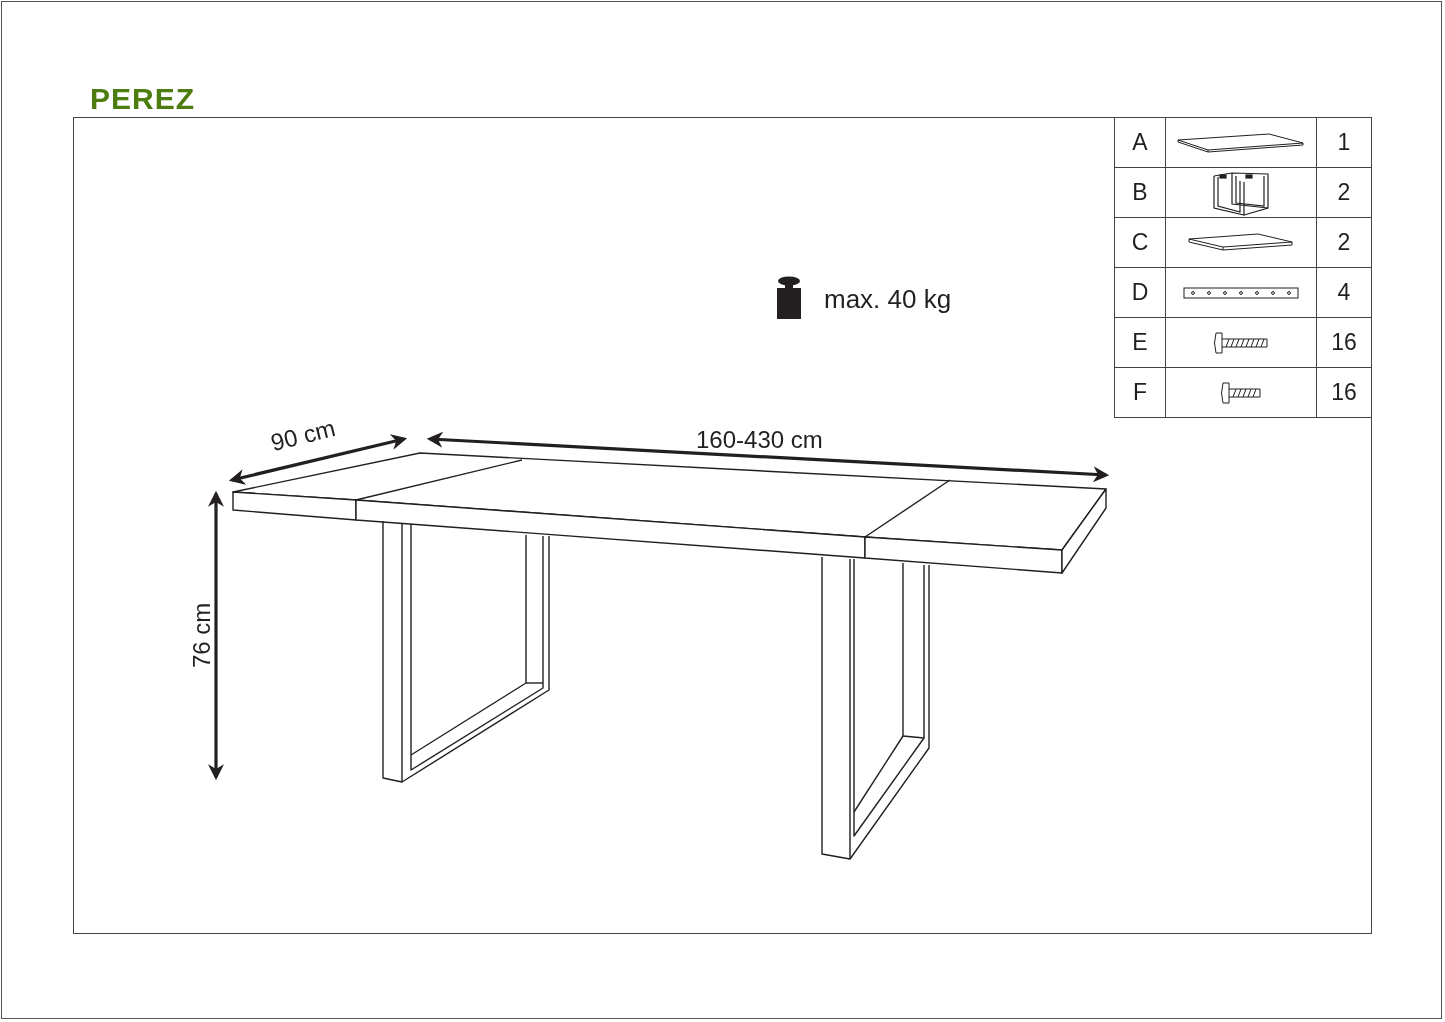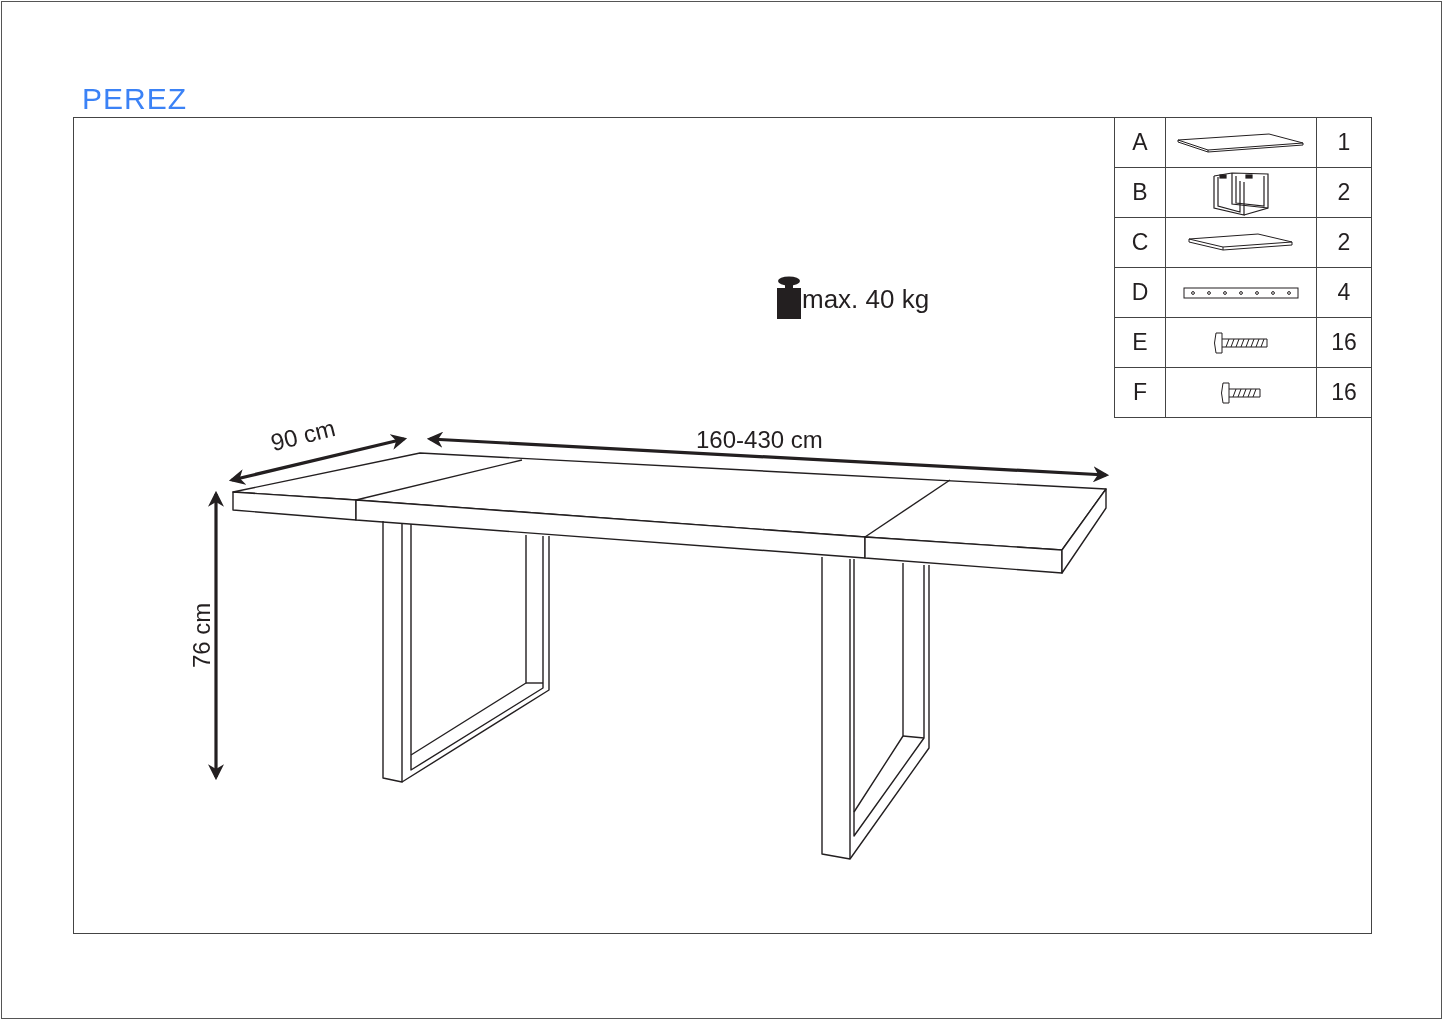--- a/index.html
+++ b/index.html
@@ -17,25 +17,25 @@
     }
     .page-frame {
       position: absolute;
       left: 1px; top: 1px;
       width: 1441px; height: 1018px;
       border: 1.5px solid #555;
       box-sizing: border-box;
     }
     .product-title {
       position: absolute;
-      left: 82px; top: 82px;
+      left: 90px; top: 82px;
       font-size: 30px;
-      font-weight: normal;
+      font-weight: bold;
       letter-spacing: 1px;
-      color: #3b82f6;
+      color: #4d7c0f;
     }
     .drawing-frame {
       position: absolute;
       left: 73px; top: 117px;
       width: 1299px; height: 817px;
       border: 1.5px solid #444;
       box-sizing: border-box;
     }
     .parts-table {
       position: absolute;
@@ -57,20 +57,21 @@
     .parts-table td.col-qty { width: 54px; }
     .parts-table svg { display: block; margin: 0 auto; }
     .weight-note {
       position: absolute;
       left: 776px; top: 275px;
       display: flex;
       align-items: center;
     }
     .weight-label {
       font-size: 26px;
+      margin-left: 22px;
       color: #231f20;
     }
     .drawing-svg {
       position: absolute;
       left: 0; top: 0;
     }
     .dim-label {
       position: absolute;
       font-size: 24px;
       color: #231f20;

